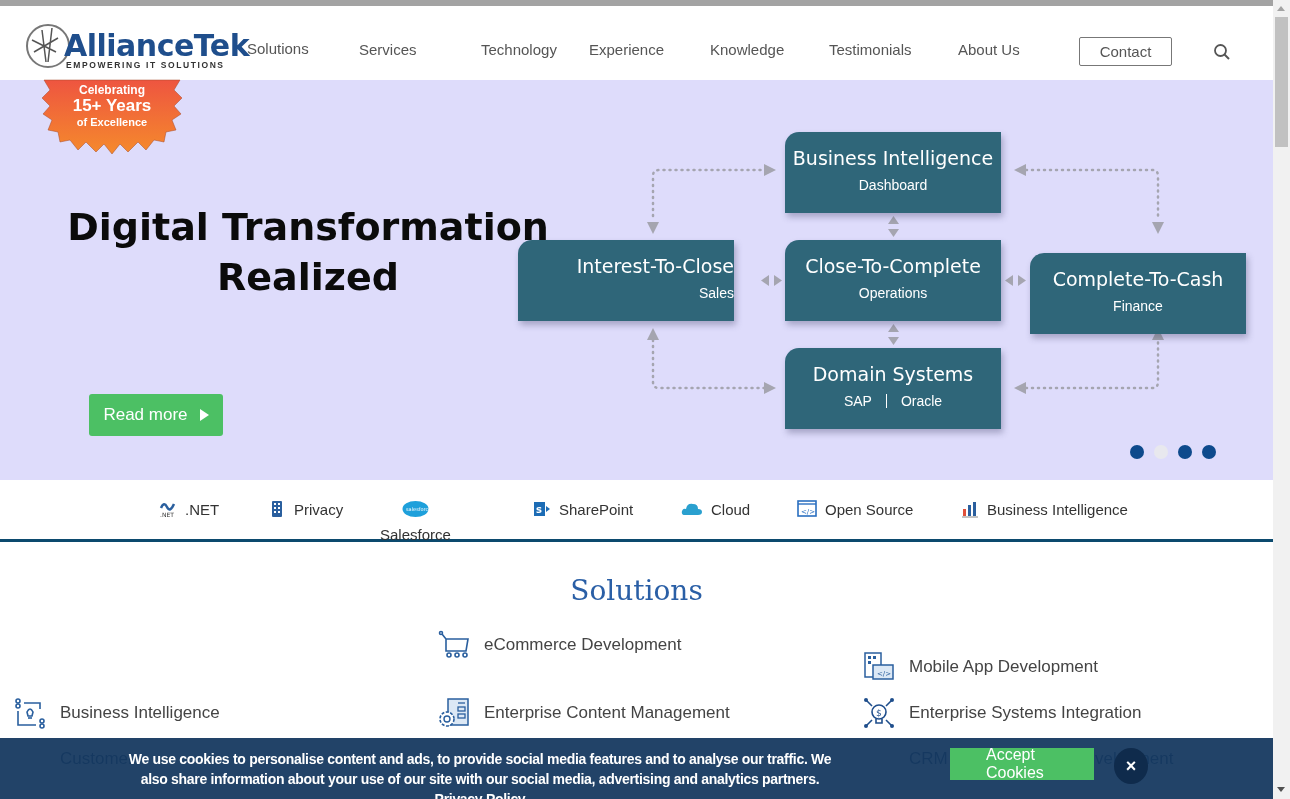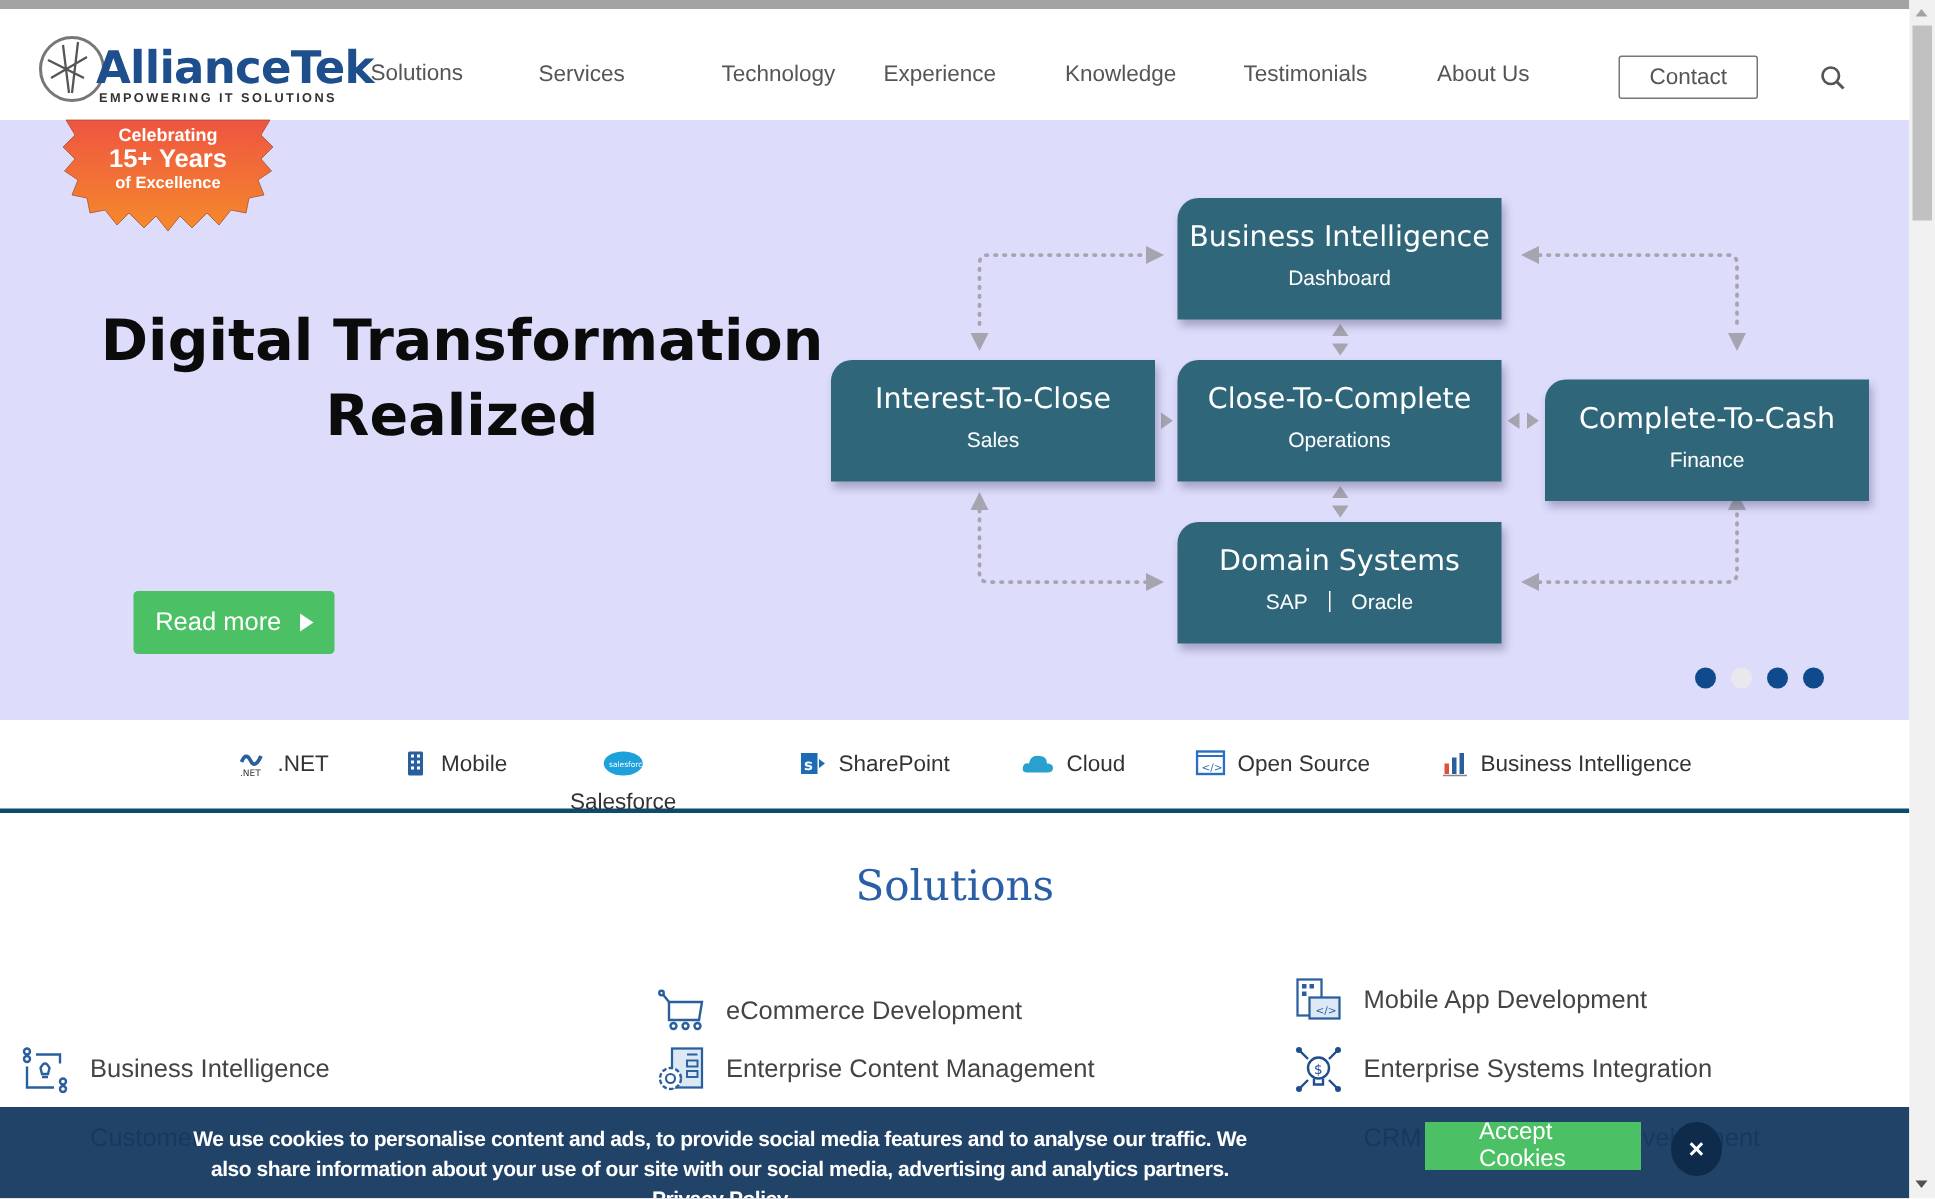--- a/index.html
+++ b/index.html
@@ -151,21 +151,21 @@
         <polygon points="774,195 774,206 782,200.5"></polygon>
         <polygon points="1013,195 1013,206 1005,200.5"></polygon>
         <polygon points="1018,195 1018,206 1026,200.5"></polygon>
       </g>
     </svg>
 
     <div class="box" style="left:785px;top:52px;">
       <div class="bt">Business Intelligence</div>
       <div class="bs">Dashboard</div>
     </div>
-    <div class="box" style="left:554px;top:160px;">
+    <div class="box" style="left:518px;top:160px;text-align:right;">
       <div class="bt">Interest-To-Close</div>
       <div class="bs">Sales</div>
     </div>
     <div class="box" style="left:785px;top:160px;">
       <div class="bt">Close-To-Complete</div>
       <div class="bs">Operations</div>
     </div>
     <div class="box" style="left:1030px;top:160px;margin-top:13px;">
       <div class="bt">Complete-To-Cash</div>
       <div class="bs">Finance</div>
@@ -198,21 +198,21 @@
           <rect x="4" y="1" width="10" height="16" rx="1" fill="#2a5f9e"></rect>
           <g fill="#fff">
             <rect x="6" y="3" width="2" height="2"></rect>
             <rect x="10" y="3" width="2" height="2"></rect>
             <rect x="6" y="7" width="2" height="2"></rect>
             <rect x="10" y="7" width="2" height="2"></rect>
             <rect x="6" y="11" width="2" height="2"></rect>
             <rect x="10" y="11" width="2" height="2"></rect>
           </g>
         </svg>
-      <span>Mobile</span>
+      <span>Privacy</span>
     </div>
     <div class="tech-item" style="left:380px;flex-direction:column;">
       <svg style="width:27px;height:18px;" viewBox="0 0 27 18">
           <ellipse cx="13.5" cy="9" rx="13" ry="8" fill="#1ea0db"></ellipse>
           <text x="4" y="11" font-size="5" fill="#fff" font-family="DejaVu Sans">salesforce</text>
         </svg>
       <span>Salesforce</span>
     </div>
     <div class="tech-item" style="left:533px;">
       <svg class="ticon" viewBox="0 0 18 18">
@@ -242,21 +242,21 @@
           <rect x="7" y="5" width="3" height="11" fill="#2a5f9e"></rect>
           <rect x="12" y="2" width="3" height="14" fill="#2a5f9e"></rect>
           <line x1="1" y1="17" x2="17" y2="17" stroke="#888" stroke-width="1"></line>
         </svg>
       <span>Business Intelligence</span>
     </div>
   </div>
 
   <div class="sol-title">Solutions</div>
 
-  <div class="sol-item" style="left:438px;top:658px;">
+  <div class="sol-item" style="left:438px;top:629px;">
     <svg class="sicon" viewBox="0 0 32 32">
         <g fill="none" stroke="#2a5f9e" stroke-width="1.6">
           <circle cx="3" cy="4" r="1.5"></circle>
           <path d="M4 5 L8 10 L8 22 L28 22 L30 10 L8 10"></path>
           <circle cx="11" cy="26" r="2"></circle>
           <circle cx="19" cy="26" r="2"></circle>
           <circle cx="27" cy="26" r="2"></circle>
         </g>
       </svg>
     <span>eCommerce Development</span>

